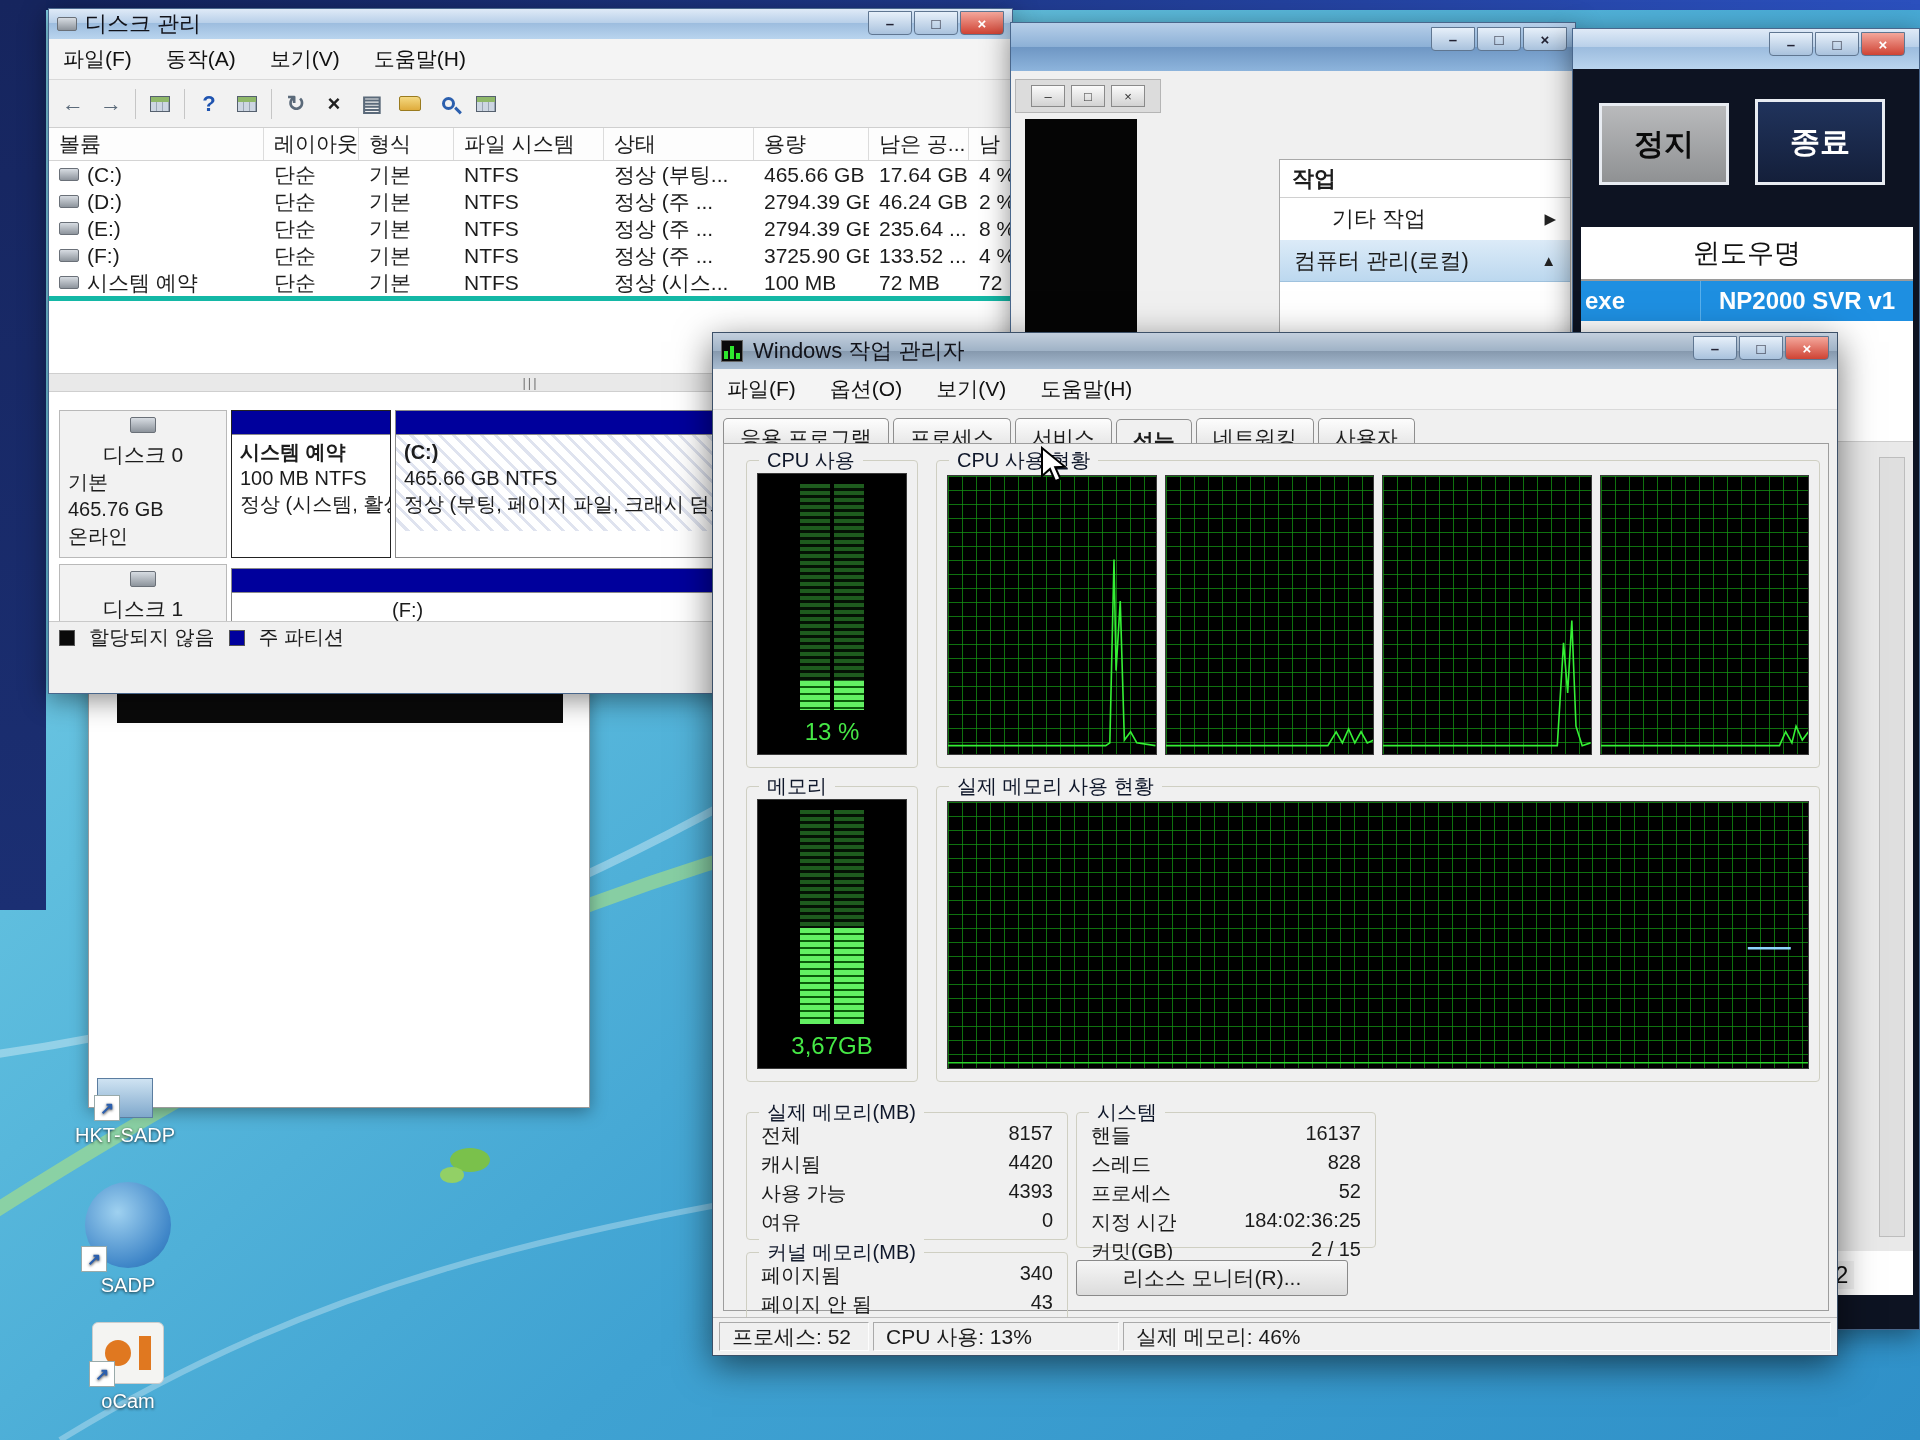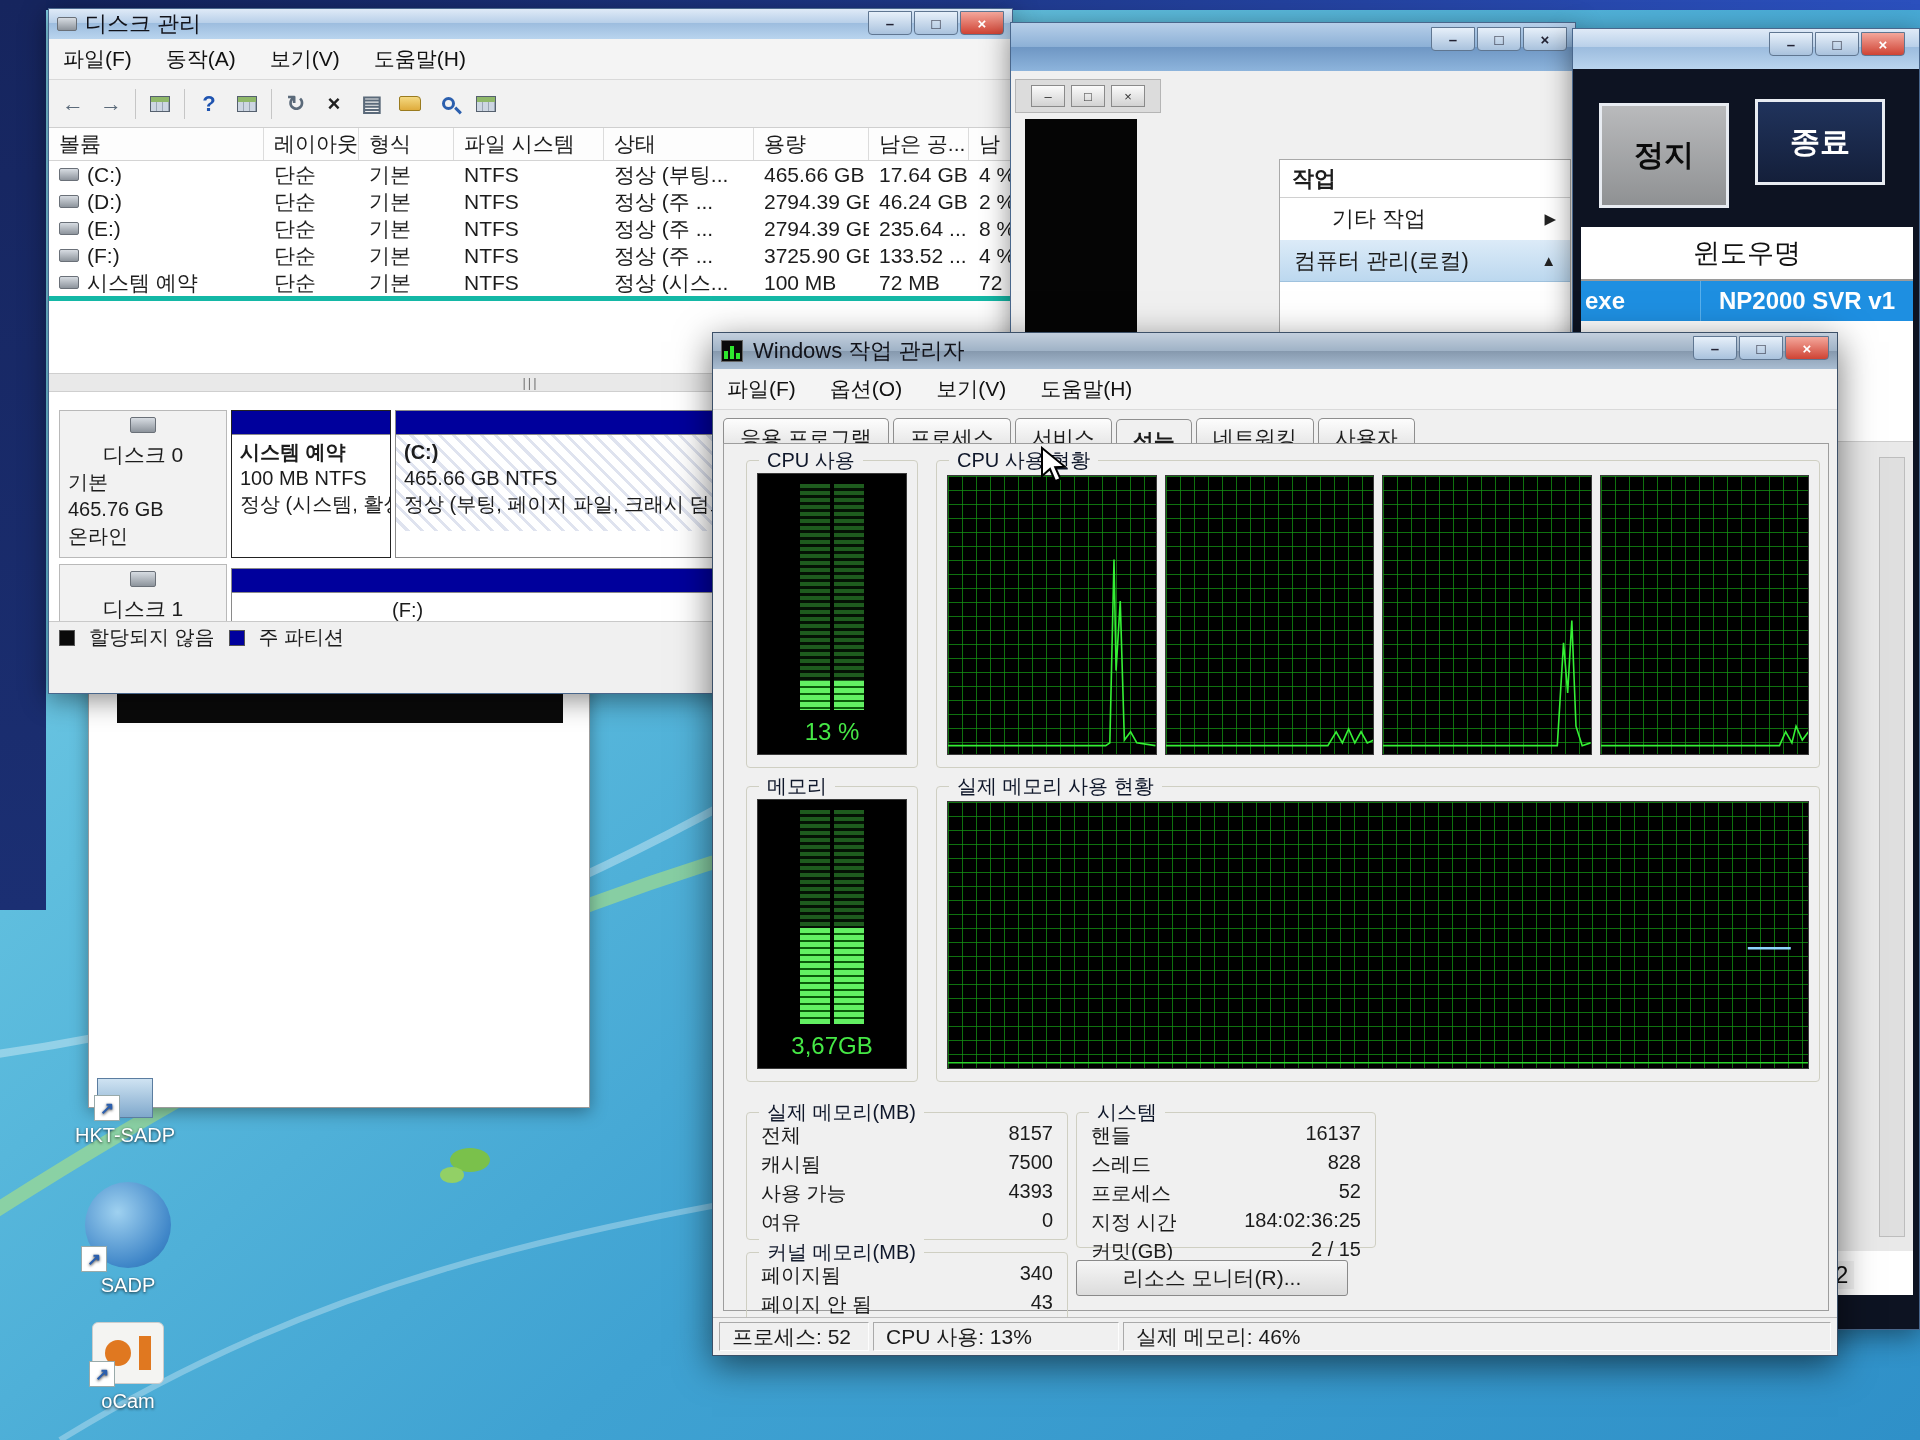--- a/index.html
+++ b/index.html
@@ -102,21 +102,21 @@
   .act-row.hl{background:linear-gradient(#dcebf8,#bcd8ef);border-bottom:1px solid #9fc2de;}
   .act-row .caret{font-size:15px;color:#222;}
   .act-row.sub{padding-left:52px;}
 
   
   #win-svr{left:1572px;top:28px;width:348px;height:1302px;background:#0d1322;}
   #win-svr .titlebar{height:40px;}
   #svr-body{position:absolute;left:0;top:40px;right:0;bottom:0;background:#0d1322;}
   .svr-btn{position:absolute;display:flex;align-items:center;justify-content:center;
     font-size:30px;font-weight:bold;border:3px solid #e8ecf2;}
-  #btn-stop{left:26px;top:34px;width:130px;height:105px;color:#0b0b0b;
+  #btn-stop{left:26px;top:34px;width:130px;height:82px;color:#0b0b0b;
     background:linear-gradient(#b9babc,#8f9193);}
   #btn-exit{left:182px;top:30px;width:130px;height:86px;color:#fff;
     background:linear-gradient(#20335c,#141f3a);}
   #svr-table{position:absolute;left:8px;top:158px;width:332px;height:1068px;background:#fff;}
   #svr-th{height:54px;display:flex;align-items:center;justify-content:center;
     font-size:27px;color:#111;border-bottom:2px solid #9a9a9a;}
   #svr-rowsel{height:40px;background:#1e8fe1;display:flex;align-items:stretch;
     color:#fff;font-size:24px;font-weight:bold;}
   #svr-rowsel .lcell{width:120px;display:flex;align-items:center;padding-left:4px;
     border-right:1px solid #59b0ec;}
@@ -543,21 +543,21 @@
       </div>
 
       <div class="grp" id="grp-phys">
         <span class="lbl">실제 메모리(MB)</span>
         <div class="statrow">
             <span>전체</span>
             <span>8157</span>
           </div>
         <div class="statrow">
             <span>캐시됨</span>
-            <span>7500</span>
+            <span>4420</span>
           </div>
         <div class="statrow">
             <span>사용 가능</span>
             <span>4393</span>
           </div>
         <div class="statrow">
             <span>여유</span>
             <span>0</span>
           </div>
       </div>

